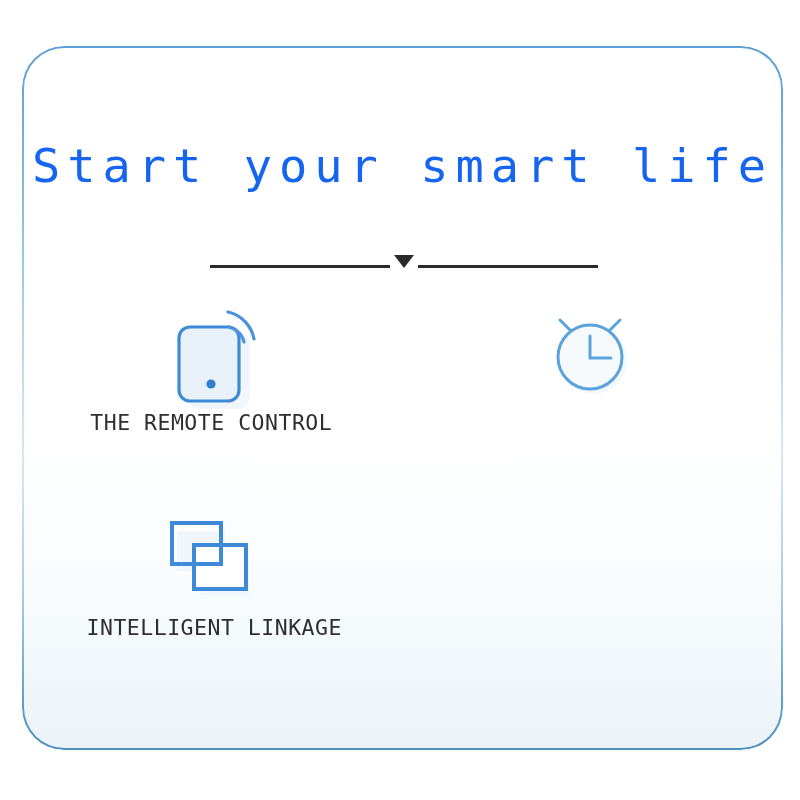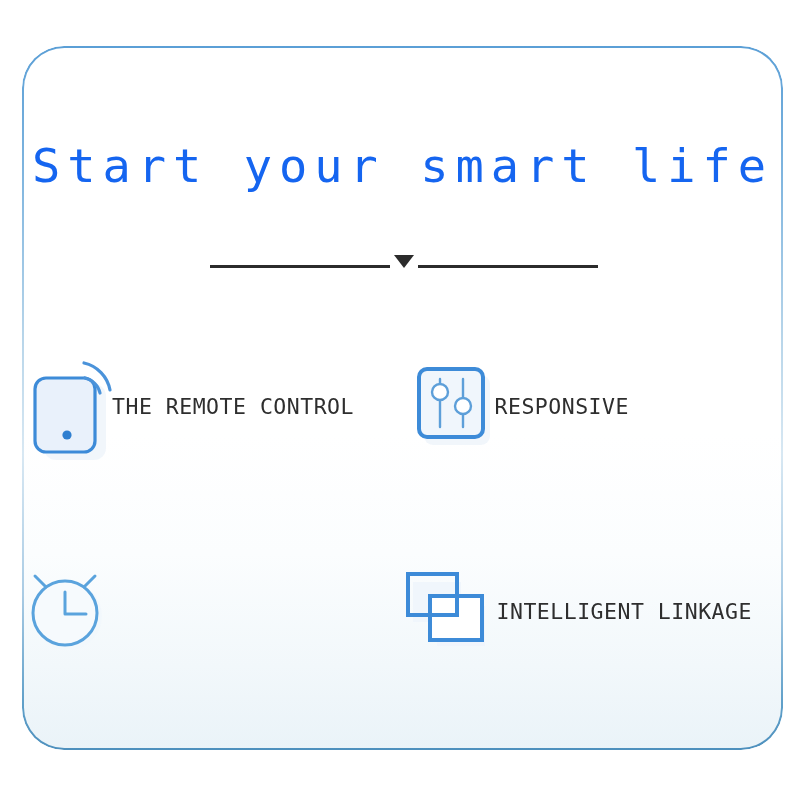--- a/index.html
+++ b/index.html
@@ -117,21 +117,21 @@
     left: 0;
     right: 0;
     top: 256px;
     display: grid;
     grid-template-columns: 1fr 1fr;
     grid-template-rows: 205px 205px;
     column-gap: 0px;
   }
   .feature {
     display: flex;
-    flex-direction: row;
+    flex-direction: column;
     align-items: center;
     justify-content: flex-start;
   }
   .feature .iconbox {
     height: 104px;
     display: flex;
     align-items: center;
     justify-content: center;
   }
   .feature .caption {
@@ -180,37 +180,20 @@
 
             <circle cx="45" cy="78" r="4.6" fill="#2f7fd0"></circle>
 
             <path d="M63 21 A20 20 0 0 1 78 36" fill="none" stroke="#4b93da" stroke-width="3.2" stroke-linecap="round"></path>
             <path d="M62 6 A34 34 0 0 1 88 33" fill="none" stroke="#4b93da" stroke-width="3.2" stroke-linecap="round"></path>
           </svg>
         </div>
         <div class="caption">THE REMOTE CONTROL</div>
       </div>
 
-      <div class="feature f1">
-        <div class="iconbox">
-          <svg width="88" height="92" viewBox="0 0 88 92" aria-hidden="true">
-
-            <rect x="17" y="16" width="66" height="70" rx="9" ry="9" fill="#eef4fa" opacity="0.8"></rect>
-
-            <rect x="12" y="10" width="64" height="68" rx="8" ry="8" fill="#f0f6fc" stroke="#3d8bd8" stroke-width="4"></rect>
-
-            <line x1="33" y1="20" x2="33" y2="68" stroke="#5d9fd9" stroke-width="2.4" stroke-linecap="round"></line>
-            <circle cx="33" cy="33" r="8" fill="#ffffff" stroke="#5d9fd9" stroke-width="2.4"></circle>
-
-            <line x1="56" y1="20" x2="56" y2="68" stroke="#5d9fd9" stroke-width="2.4" stroke-linecap="round"></line>
-            <circle cx="56" cy="47" r="8" fill="#ffffff" stroke="#5d9fd9" stroke-width="2.4"></circle>
-          </svg>
-        </div>
-        <div class="caption">RESPONSIVE</div>
-      </div>
 
       <div class="feature f2">
         <div class="iconbox">
           <svg width="96" height="96" viewBox="0 0 96 96" aria-hidden="true">
 
             <circle cx="50" cy="54" r="34" fill="#f2f7fc" opacity="0.9"></circle>
 
             <circle cx="47" cy="51" r="32" fill="#f6fafd" stroke="#5aa3dd" stroke-width="3"></circle>
 
             <line x1="17" y1="14" x2="28" y2="25" stroke="#5aa3dd" stroke-width="3" stroke-linecap="round"></line>

